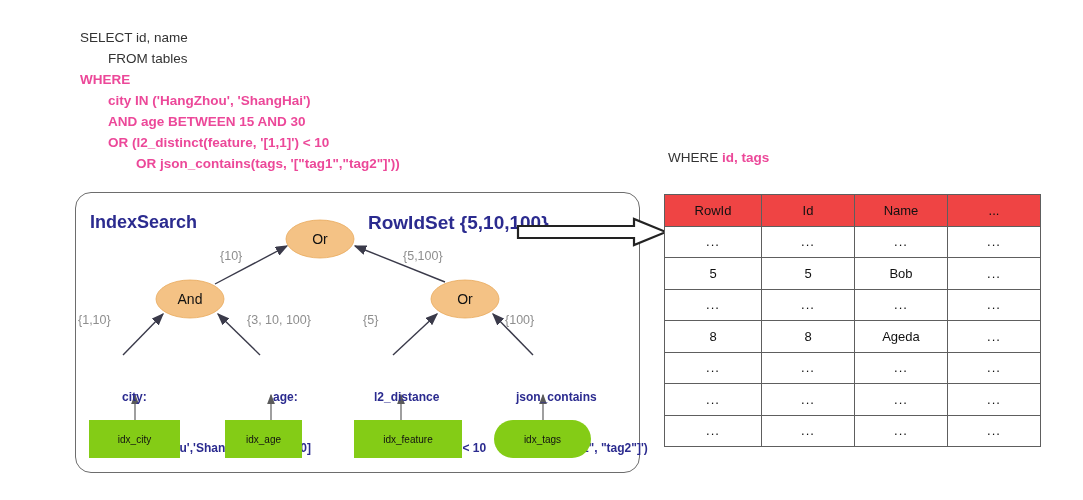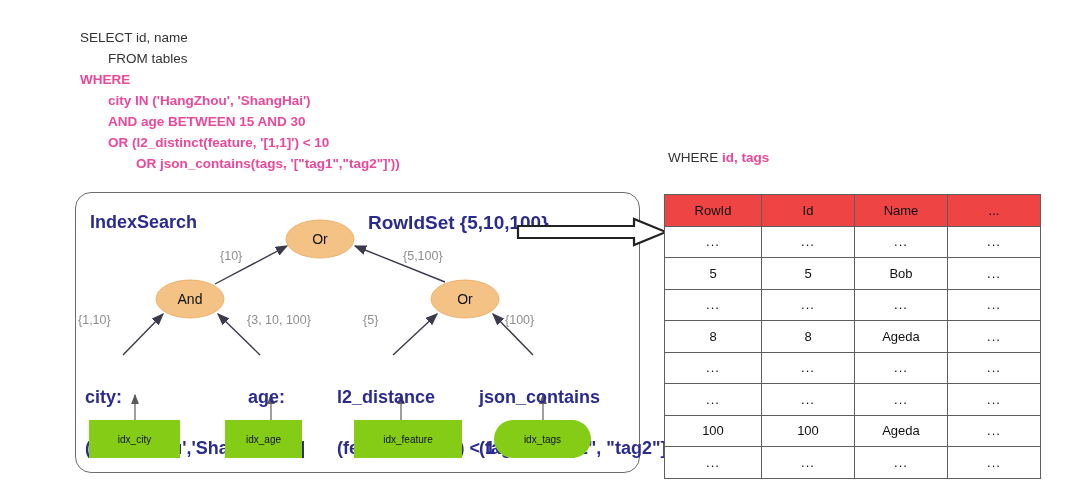--- a/index.html
+++ b/index.html
@@ -73,23 +73,24 @@
     font-size: 12.5px;
     fill: #8e8e8e;
   }
   .idx-link { stroke: #6b6b6b; stroke-width: 1.3px; fill: none; }
 
   
   .leaf-label {
     position: absolute;
     color: #2b2b8f;
     font-weight: bold;
-    font-size: 18px;
+    font-size: 12px;
     line-height: 17px;
     white-space: pre;
+    margin-left: 37px;
   }
 
   
   .idx-box {
     position: absolute;
     background: #84cc16;
     height: 38px;
     display: flex;
     align-items: center;
     justify-content: center;
@@ -183,21 +184,21 @@
   <line class="idx-link" x1="60" y1="228" x2="60" y2="203" marker-end="url(#arrowhead-gray)"></line>
   <line class="idx-link" x1="196" y1="228" x2="196" y2="203" marker-end="url(#arrowhead-gray)"></line>
   <line class="idx-link" x1="326" y1="228" x2="326" y2="203" marker-end="url(#arrowhead-gray)"></line>
   <line class="idx-link" x1="468" y1="228" x2="468" y2="203" marker-end="url(#arrowhead-gray)"></line>
 </svg>
 
 <div class="leaf-label" style="left:85px;  top:355px;">
   <div>city:</div>
   <div>('Hangzhou','ShangHai')</div>
 </div>
-<div class="leaf-label" style="left:248px; top:355px;">
+<div class="leaf-label" style="left:236px; top:355px;">
   <div>age:</div>
   <div>[15,30]</div>
 </div>
 <div class="leaf-label" style="left:337px; top:355px;">
   <div>l2_distance</div>
   <div>(feature, '[1,1]') &lt; 10</div>
 </div>
 <div class="leaf-label" style="left:479px; top:355px;">
   <div>json_contains</div>
   <div>(tags, '["tag1", "tag2"]')</div>
@@ -252,25 +253,19 @@
         <td class="col-name hl-split dots">...</td>
         <td class="col-more dots">...</td>
       </tr>
       <tr>
         <td class="col-rowid dots">...</td>
         <td class="col-id hl dots">...</td>
         <td class="col-name hl dots">...</td>
         <td class="col-more dots">...</td>
       </tr>
       <tr>
-        <td class="col-rowid">100</td>
-        <td class="col-id hl">100</td>
-        <td class="col-name hl">Ageda</td>
-        <td class="col-more dots">...</td>
-      </tr>
-      <tr>
         <td class="col-rowid dots">...</td>
         <td class="col-id hl-bot dots">...</td>
         <td class="col-name hl-bot dots">...</td>
         <td class="col-more dots">...</td>
       </tr>
     </tbody>
 </table>
 
 </body></html>

